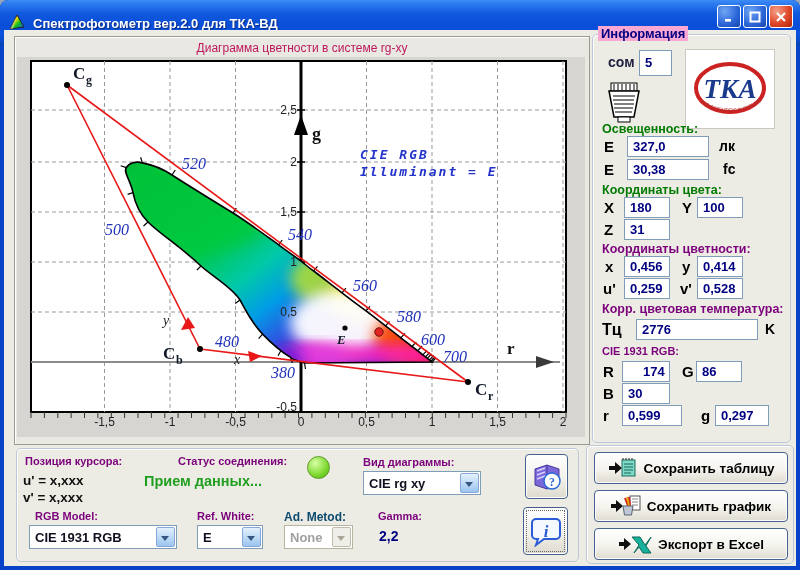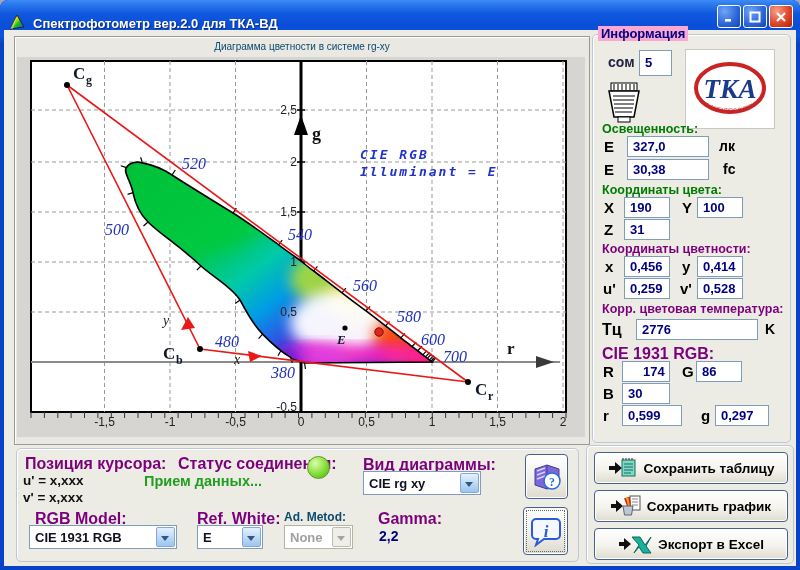--- a/index.html
+++ b/index.html
@@ -10,26 +10,26 @@
   .title-text{color:#fff;font-weight:bold;font-size:13px;text-shadow:1px 1px 1px #0a2a7a;margin-left:6px;}
   .app-icon{width:20px;height:20px;margin-left:7px;}
   .tb-btns{position:absolute;right:7px;top:5px;display:flex;gap:2px;}
   .tb-btn{width:22px;height:21px;border-radius:3px;border:1px solid #fff;display:flex;align-items:center;justify-content:center;}
   .tb-blue{background:radial-gradient(circle at 30% 25%,#6FA6F5,#2A65D8 60%,#1747A8);}
   .tb-red{background:radial-gradient(circle at 30% 25%,#F5A088,#E0482A 55%,#B02208);}
   .client{position:absolute;left:4px;right:4px;top:30px;bottom:4px;background:#EDECE4;}
   
   .chart-panel{position:absolute;left:10px;top:6px;width:574px;height:407px;background:#E9E8E2;
     border:1px solid #9a9a94;box-shadow:inset 1px 1px 0 #ffffff;}
-  .chart-title{position:absolute;left:0;right:0;top:4px;text-align:center;color:#0c4a6e;font-size:10px;}
+  .chart-title{position:absolute;left:0;right:0;top:4px;text-align:center;color:#be185d;font-size:12px;}
   .plot-svg{position:absolute;left:2px;top:20px;}
   
   .groupbox{position:absolute;border:1px solid #BDC7D8;border-radius:5px;box-shadow:inset 1px 1px 0 #fff;}
   .gb-title{position:absolute;left:5px;top:-9px;background:#f9a8d4;padding:0 3px;color:#000080;font-weight:bold;font-size:13px;}
-  .lbl-purple{position:absolute;color:#7B007B;font-weight:bold;font-size:16px;white-space:nowrap;}
+  .lbl-purple{position:absolute;color:#7B007B;font-weight:bold;font-size:11px;white-space:nowrap;}
   .lbl-green{position:absolute;color:#007A00;font-weight:bold;font-size:12.5px;white-space:nowrap;}
   .lbl-gray{position:absolute;color:#0c4a6e;font-weight:bold;font-size:12px;white-space:nowrap;}
   .biglbl{position:absolute;color:#000;font-weight:bold;font-size:15px;white-space:nowrap;}
   .val-box{position:absolute;background:#fff;border:1px solid #7F9DB9;color:#000080;font-weight:bold;font-size:13px;
     padding:2px 0 0 5px;box-sizing:border-box;height:21px;}
   .unit{position:absolute;color:#000;font-weight:bold;font-size:14px;}
   .blk{position:absolute;color:#111;font-weight:600;font-size:13.5px;white-space:nowrap;}
   .status-green{position:absolute;color:#1F9E1F;font-weight:bold;font-size:14.5px;white-space:nowrap;}
   
   .combo{position:absolute;height:24px;background:#fff;border:1px solid #7F9DB9;box-sizing:border-box;}
@@ -256,21 +256,21 @@
       <span class="lbl-green" style="left:9px;top:87px;">Освещенность:</span>
       <span class="biglbl" style="left:11px;top:103px;">E</span>
       <div class="val-box" style="left:34px;top:101px;width:82px;">327,0</div>
       <span class="unit" style="left:126px;top:103px;">лк</span>
       <span class="biglbl" style="left:11px;top:126px;">E</span>
       <div class="val-box" style="left:34px;top:124px;width:82px;">30,38</div>
       <span class="unit" style="left:130px;top:126px;">fc</span>
 
       <span class="lbl-green" style="left:9px;top:148px;">Координаты цвета:</span>
       <span class="biglbl" style="left:11px;top:164px;">X</span>
-      <div class="val-box" style="left:31px;top:162px;width:46px;">190</div>
+      <div class="val-box" style="left:31px;top:162px;width:46px;">180</div>
       <span class="biglbl" style="left:89px;top:164px;">Y</span>
       <div class="val-box" style="left:104px;top:162px;width:46px;">100</div>
       <span class="biglbl" style="left:11px;top:186px;">Z</span>
       <div class="val-box" style="left:31px;top:184px;width:46px;">31</div>
 
       <span class="lbl-purple" style="left:9px;top:207px;font-size:12.5px;">Координаты цветности:</span>
       <span class="biglbl" style="left:12px;top:223px;">x</span>
       <div class="val-box" style="left:31px;top:221px;width:46px;">0,456</div>
       <span class="biglbl" style="left:89px;top:223px;">у</span>
       <div class="val-box" style="left:104px;top:221px;width:46px;">0,414</div>

